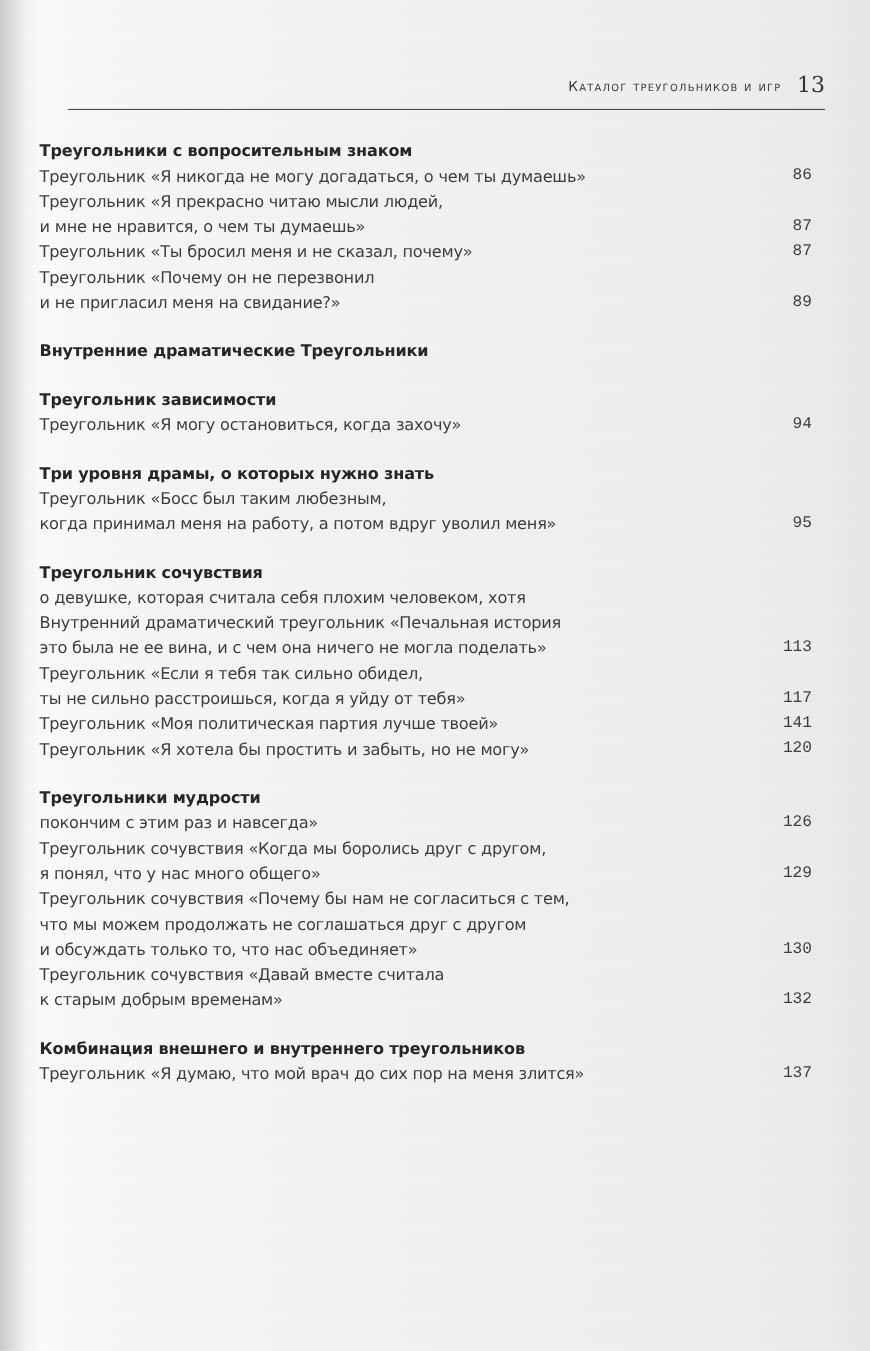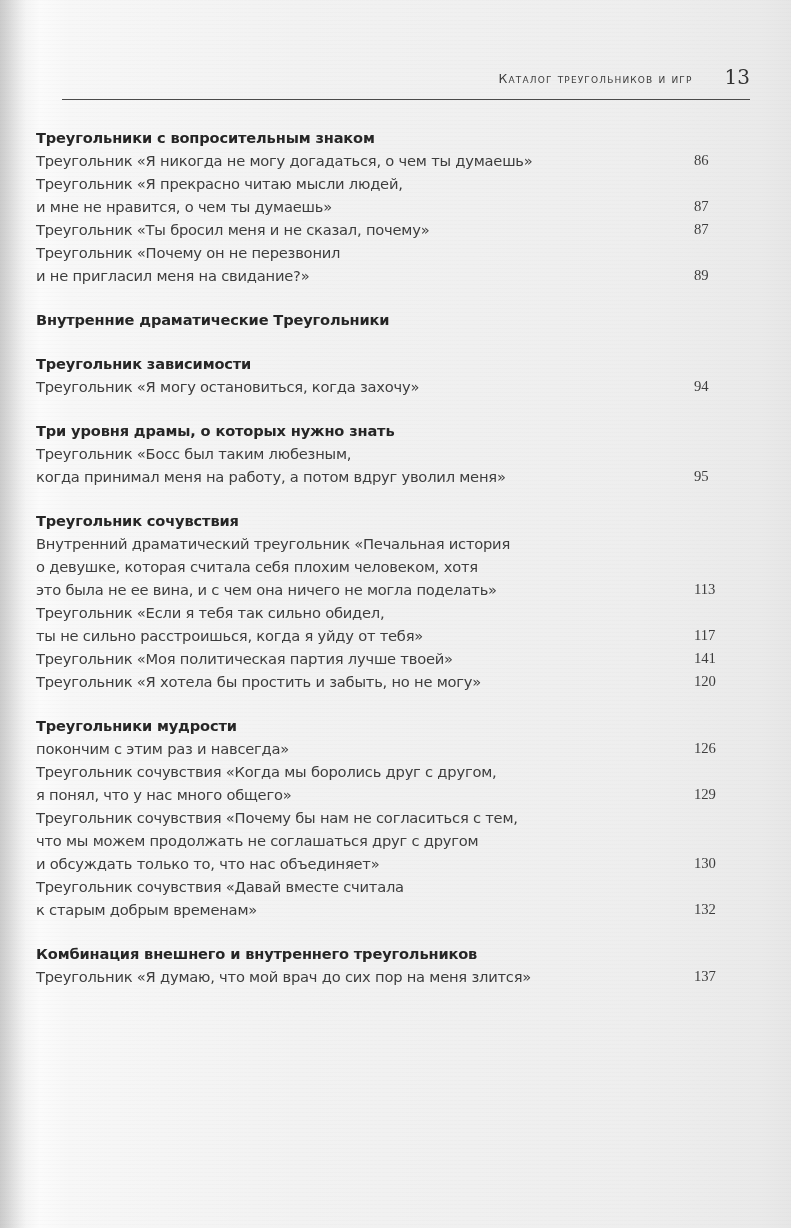--- a/index.html
+++ b/index.html
@@ -78,21 +78,21 @@
     color: #3b3b3b;
     white-space: nowrap;
   }
   #running-head .head-title::first-letter {
     text-transform: uppercase;
   }
   #running-head .head-pageno {
     font-family: "DejaVu Serif", serif;
     font-size: 20px;
     color: #333333;
-    margin-left: 32px;
+    margin-left: 14px;
     letter-spacing: 0px;
     position: relative;
     top: 1px;
   }
 
   
   #toc {
     position: absolute;
     left: 36px;
     top: 126px;
@@ -129,21 +129,22 @@
     line-height: 23px;
     letter-spacing: -0.22px;
     white-space: nowrap;
     padding-right: 58px;
   }
   .entry-pageno {
     position: absolute;
     right: 0;
     top: 0;
     width: 44px;
-    font-family: Liberation Serif, serif;
+    text-align: right;
+    font-family: Liberation Mono, monospace;
     font-size: 14.7px;
     color: #3d3d3d;
     line-height: 23px;
     letter-spacing: -0.1px;
   }
 </style>
 </head>
 <body>
 
 <div id="page">
@@ -183,22 +184,22 @@
       <div class="section">
         <div class="section-heading">Три уровня драмы, о которых нужно знать</div>
         <div class="entry">
           <div class="entry-line">Треугольник «Босс был таким любезным,</div>
           <div class="entry-line">когда принимал меня на работу, а потом вдруг уволил меня»<span class="entry-pageno">95</span></div>
         </div>
       </div>
       <div class="section">
         <div class="section-heading">Треугольник сочувствия</div>
         <div class="entry">
+          <div class="entry-line">о девушке, которая считала себя плохим человеком, хотя</div>
           <div class="entry-line">Внутренний драматический треугольник «Печальная история</div>
-          <div class="entry-line">о девушке, которая считала себя плохим человеком, хотя</div>
           <div class="entry-line">это была не ее вина, и с чем она ничего не могла поделать»<span class="entry-pageno">113</span></div>
         </div>
         <div class="entry">
           <div class="entry-line">Треугольник «Если я тебя так сильно обидел,</div>
           <div class="entry-line">ты не сильно расстроишься, когда я уйду от тебя»<span class="entry-pageno">117</span></div>
         </div>
         <div class="entry">
           <div class="entry-line">Треугольник «Моя политическая партия лучше твоей»<span class="entry-pageno">141</span></div>
         </div>
         <div class="entry">

